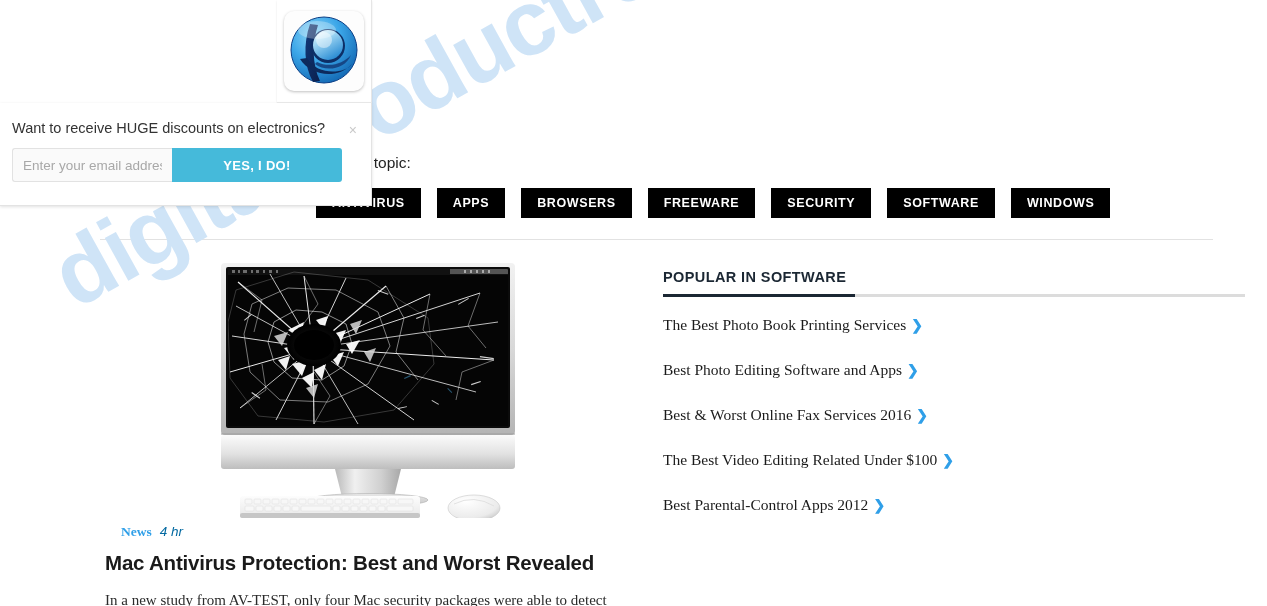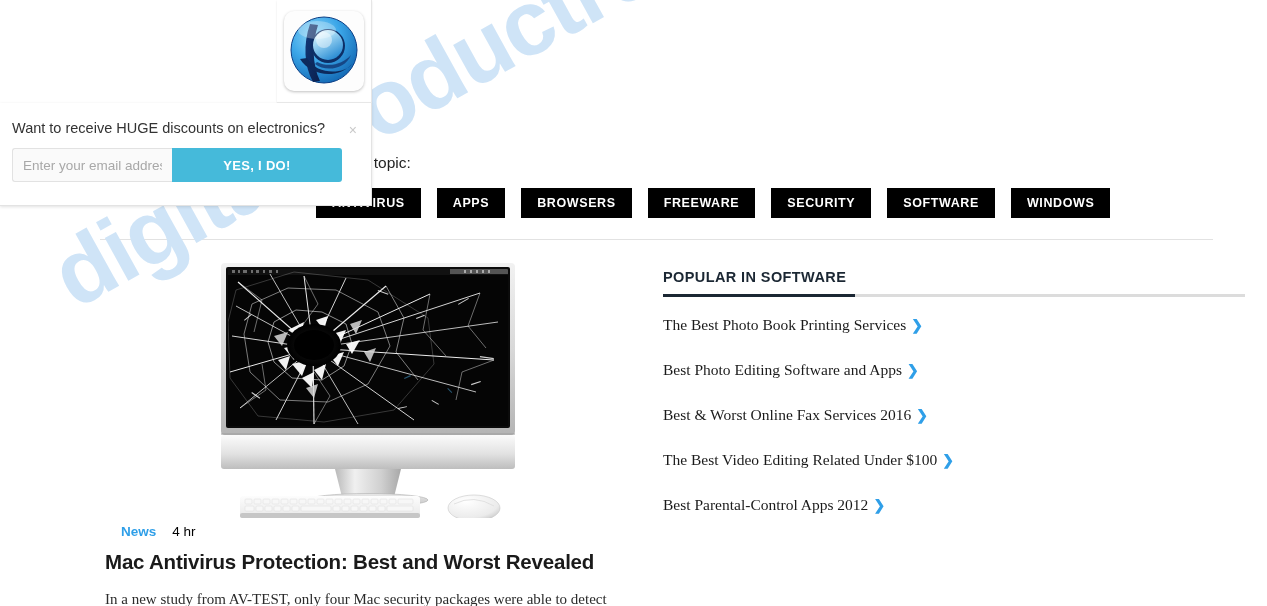--- a/index.html
+++ b/index.html
@@ -131,22 +131,22 @@
   }
 
   
   .article {
     position: absolute; left: 105px; top: 260px; width: 520px;
     z-index: 20;
   }
   .hero { width: 300px; height: 258px; margin-left: 113px; position: relative; }
 
   .meta { margin-top: 6px; font-size: 13.5px; }
-  .meta .kicker { color: #2f9fe8; font-weight: bold; font-family:Liberation Sans, sans-serif;padding-left:16px; }
-  .meta .time { color: #000000; margin-left: 16px; font-family:"Liberation Sans", sans-serif; }
+  .meta .kicker { color: #2f9fe8; font-weight: bold; font-family:Liberation Serif, serif;padding-left:16px; }
+  .meta .time { color: #0369a1; margin-left: 8px; font-family:"Liberation Sans", sans-serif;font-style:italic; }
   .headline {
     margin-top: 10px;
     font-size: 20.5px; font-weight: bold; color: #1a1a1a;
     line-height: 26px; letter-spacing: -.2px;
     font-family: "Liberation Sans", sans-serif;
   }
   .dek {
     margin-top: 14px;
     font-family: "Liberation Serif", serif;
     font-size: 15px; color: #2b2b2b; line-height: 21px;

